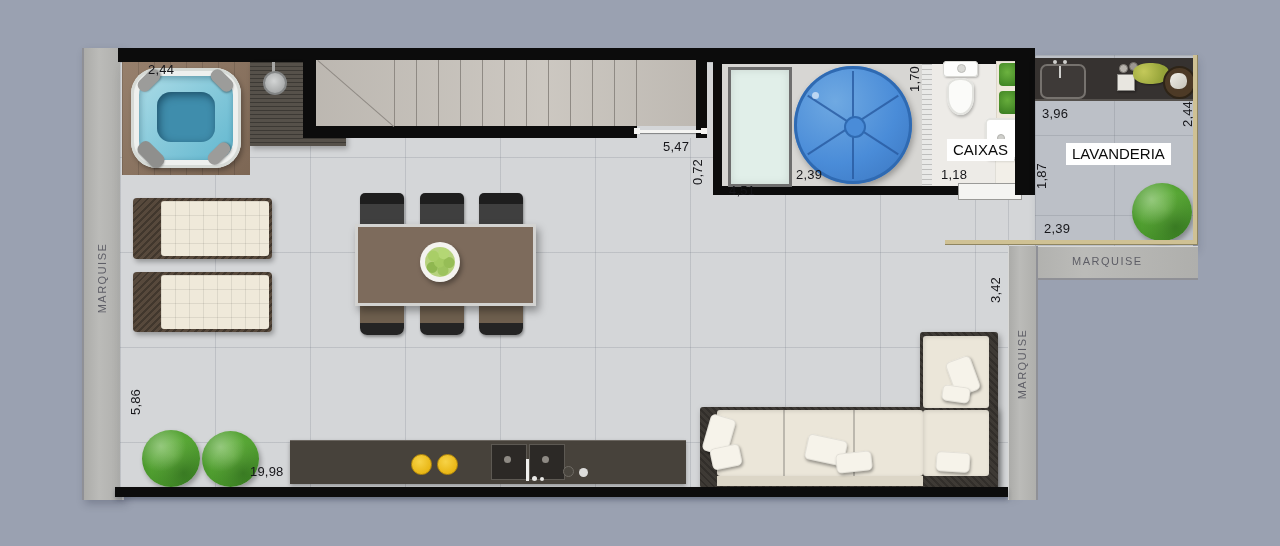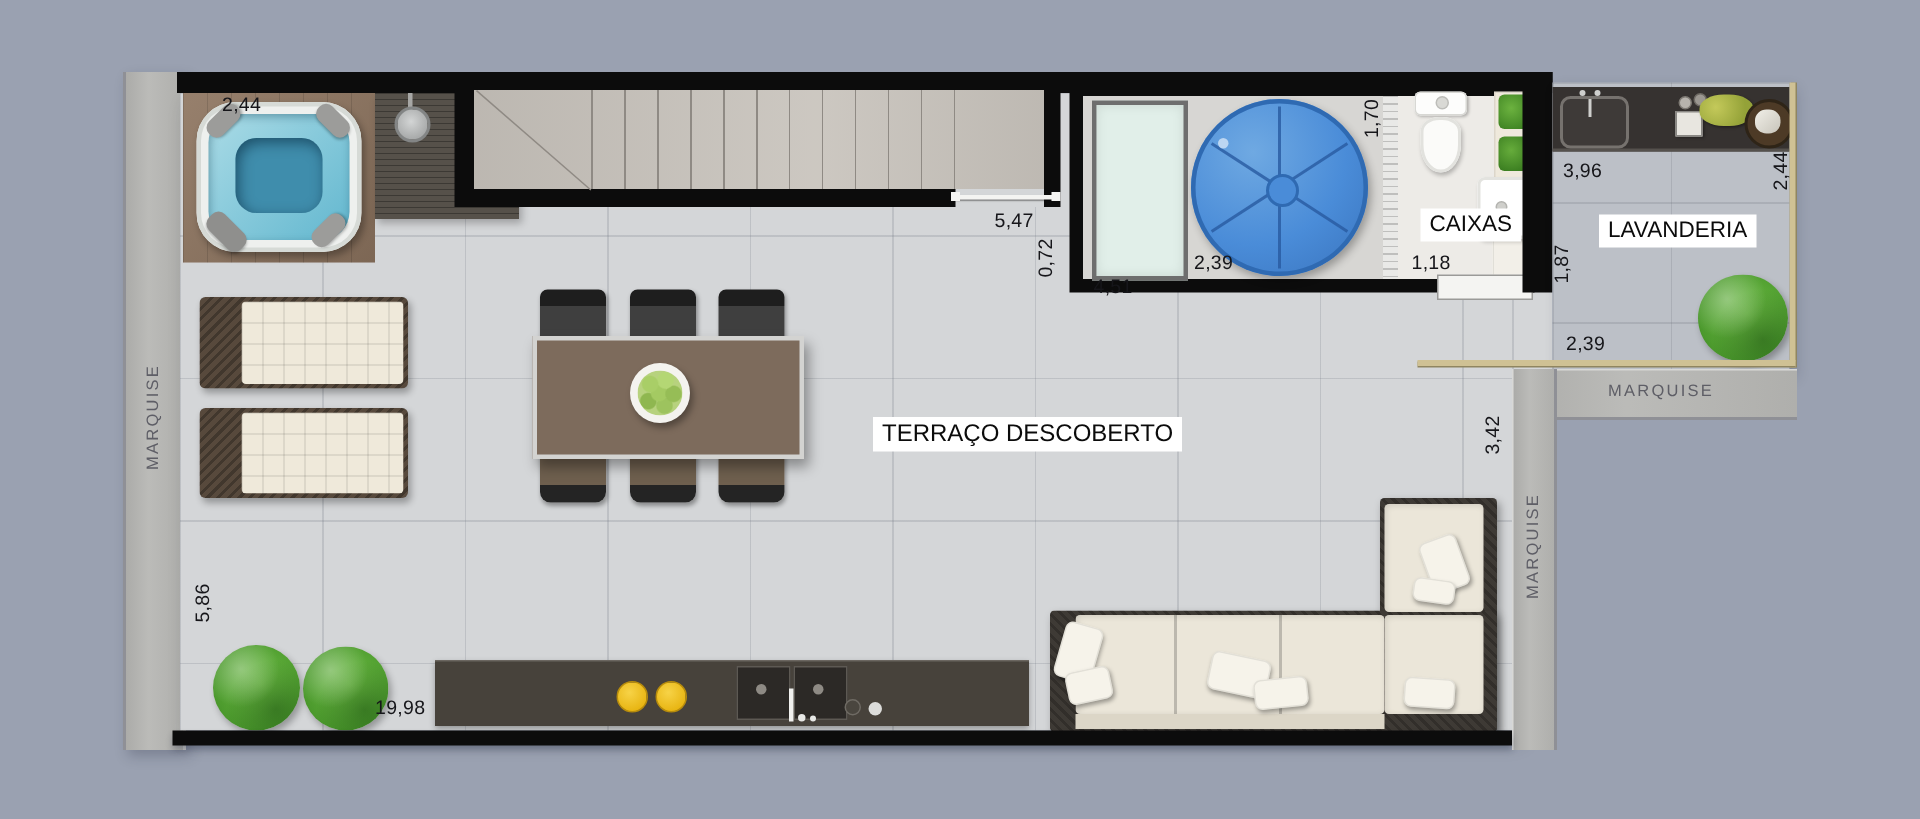--- a/index.html
+++ b/index.html
@@ -137,21 +137,20 @@
   <div class="abs" style="left:420px;top:242px;width:40px;height:40px;border-radius:50%;background:#f4f3ef;box-shadow:2px 3px 5px rgba(0,0,0,.35);"></div>
   <div class="abs" style="left:425px;top:247px;width:30px;height:30px;border-radius:50%;background:
        radial-gradient(circle at 28% 30%, #a9ce67 0 5px, transparent 6px),
        radial-gradient(circle at 62% 22%, #b4d774 0 5px, transparent 6px),
        radial-gradient(circle at 80% 52%, #96bd56 0 5px, transparent 6px),
        radial-gradient(circle at 48% 50%, #a4ca62 0 5px, transparent 6px),
        radial-gradient(circle at 24% 68%, #8fb750 0 5px, transparent 6px),
        radial-gradient(circle at 60% 78%, #9dc35e 0 5px, transparent 6px),
        #b7d27e;"></div>
 
-  <div class="roomlabel" style="left:582px;top:278px;font-size:16px;">TERRAÇO DESCOBERTO</div>
 
   <div class="bush" style="left:142px;top:430px;width:58px;height:57px;"></div>
   <div class="bush" style="left:202px;top:431px;width:57px;height:56px;"></div>
   <div class="dim v" style="left:135px;top:402px;">5,86</div>
   <div class="dim" style="left:250px;top:464px;">19,98</div>
 
   <div class="abs" style="left:290px;top:440px;width:396px;height:43px;background:#47423b;border-top:1px solid #6b6660;box-shadow:0 2px 4px rgba(0,0,0,.3);"></div>
   <div class="abs" style="left:411px;top:454px;width:19px;height:19px;border-radius:50%;background:radial-gradient(circle at 40% 35%, #f7d347, #e8b512 75%);border:1px solid #b78c0c;"></div>
   <div class="abs" style="left:437px;top:454px;width:19px;height:19px;border-radius:50%;background:radial-gradient(circle at 40% 35%, #f7d347, #e8b512 75%);border:1px solid #b78c0c;"></div>
   <div class="abs" style="left:491px;top:444px;width:34px;height:34px;background:#2c2926;border:1px solid #5d5953;"></div>

